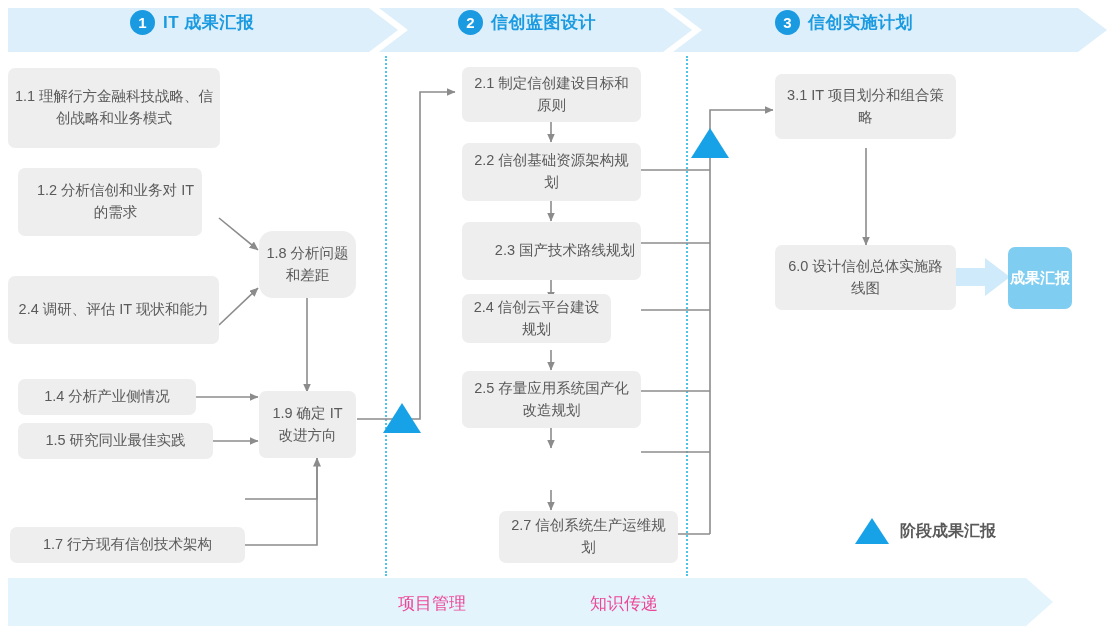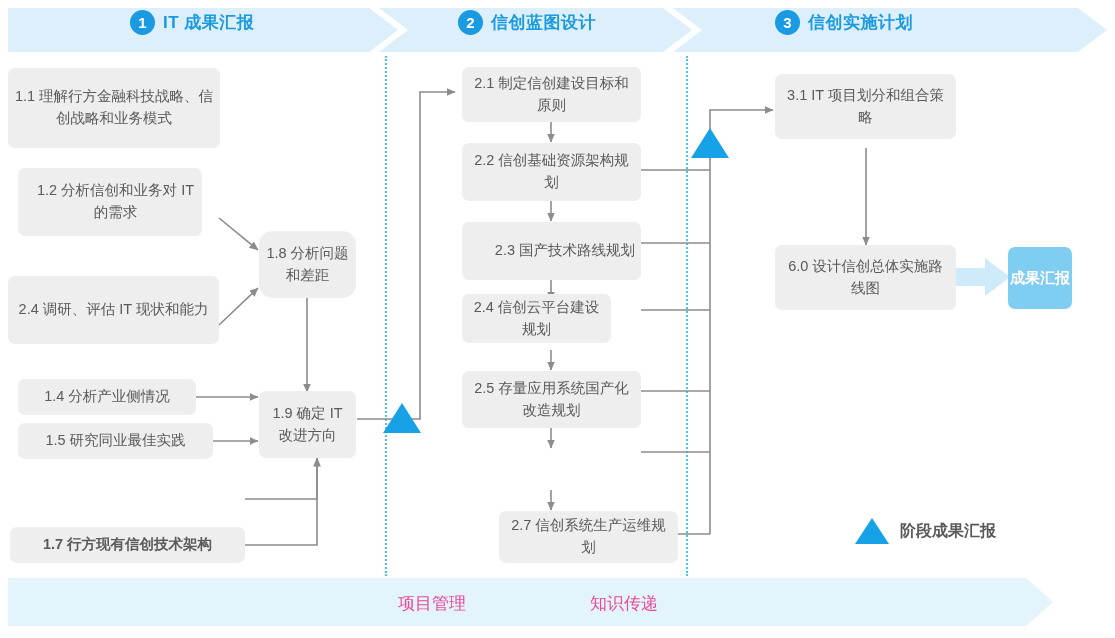--- a/index.html
+++ b/index.html
@@ -164,21 +164,21 @@
   </div>
   <div class="node" style="left:8px;top:276px;width:211px;height:68px;">
     <span>2.4 调研、评估 IT 现状和能力</span>
   </div>
   <div class="node" style="left:18px;top:379px;width:178px;height:36px;">
     <span>1.4 分析产业侧情况</span>
   </div>
   <div class="node" style="left:18px;top:423px;width:195px;height:36px;">
     <span>1.5 研究同业最佳实践</span>
   </div>
-  <div class="node" style="left:10px;top:527px;width:235px;height:36px;font-weight:bold;">
+  <div class="node" style="left:10px;top:527px;width:235px;height:36px;">
     <span>1.7 行方现有信创技术架构</span>
   </div>
   <div class="node" style="left:259px;top:231px;width:97px;height:67px;border-radius:14px;">
     <span>1.8 分析问题和差距</span>
   </div>
   <div class="node" style="left:259px;top:391px;width:97px;height:67px;">
     <span>1.9 确定 IT 改进方向</span>
   </div>
 
   <div class="node" style="left:462px;top:67px;width:179px;height:55px;">

